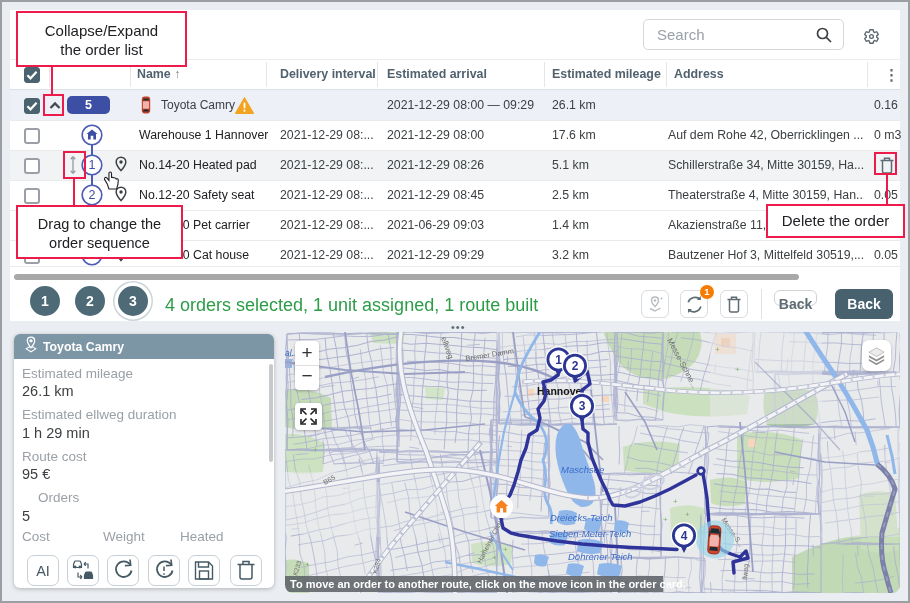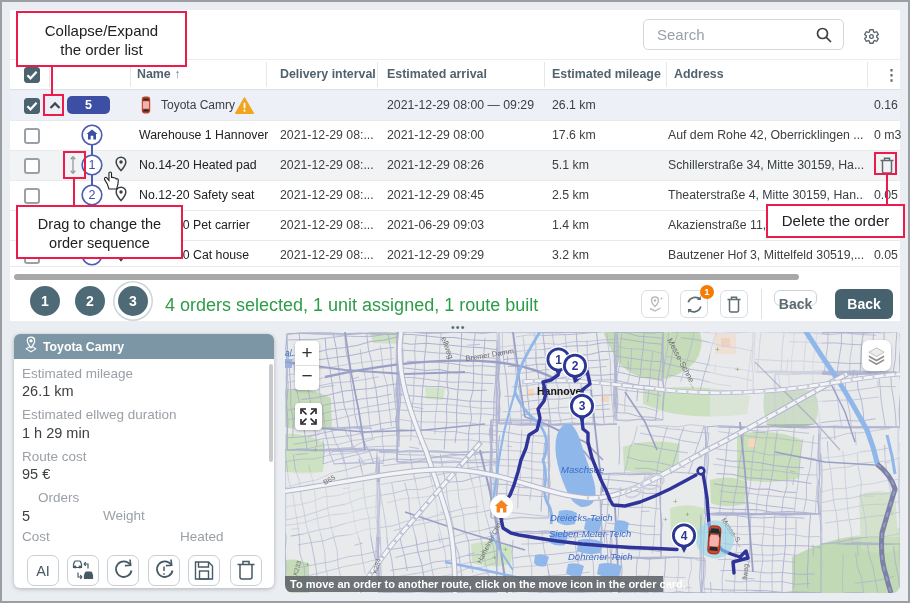--- a/index.html
+++ b/index.html
@@ -946,21 +946,21 @@
 <div class="abs" style="left:41px;top:338px;color:#fff;font-size:12.3px;font-weight:bold">Toyota Camry</div>
 <div class="lbl" style="left:20px;top:364px">Estimated mileage</div>
 <div class="val" style="left:20px;top:381px">26.1 km</div>
 <div class="lbl" style="left:20px;top:405px">Estimated ellweg duration</div>
 <div class="val" style="left:20px;top:423px">1 h 29 min</div>
 <div class="lbl" style="left:20px;top:447px">Route cost</div>
 <div class="val" style="left:20px;top:464px">95 €</div>
 <div class="lbl" style="left:36px;top:488px">Orders</div>
 <div class="val" style="left:20px;top:506px">5</div>
 <div class="lbl" style="left:20px;top:527px">Cost</div>
-<div class="lbl" style="left:101px;top:506px">Weight</div>
+<div class="lbl" style="left:101px;top:527px">Weight</div>
 <div class="lbl" style="left:178px;top:527px">Heated</div>
 <div class="abs" style="left:267px;top:362px;width:4px;height:98px;background:#c7cacc;border-radius:2px"></div>
 <div class="abs" style="left:25px;top:553px;width:32px;height:31px;border:1.5px solid #c6d0d6;border-radius:7px;background:#fff"></div>
 <svg class="abs" style="left:25px;top:553px" width="32" height="31" viewBox="0 0 31 31">
     <text x="15.5" y="20.5" text-anchor="middle" font-size="14.5" fill="#455a64" font-family="'Liberation Sans',sans-serif">AI</text>
   </svg>
 <div class="abs" style="left:65px;top:553px;width:32px;height:31px;border:1.5px solid #c6d0d6;border-radius:7px;background:#fff"></div>
 <svg class="abs" style="left:65px;top:553px" width="32" height="31" viewBox="0 0 31 31">
     <g stroke="#455a64" stroke-width="1.2" fill="none">
       <path d="M6,9.5 L7,6.8 A1.2,1.2 0 0 1 8.1,6 L12,6 A1.2,1.2 0 0 1 13.1,6.8 L14,9.5 L14,12.5 L6,12.5 Z"></path>

